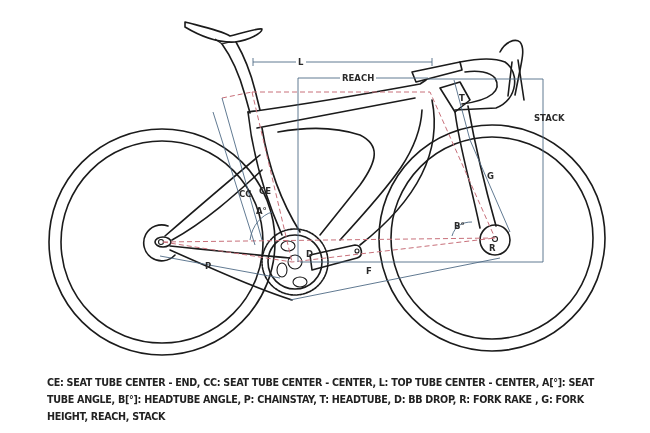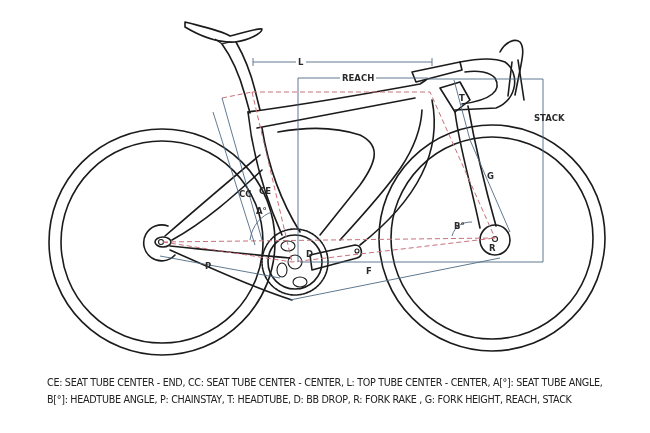--- a/index.html
+++ b/index.html
@@ -7,21 +7,21 @@
   #diagram { position: absolute; left: 0; top: 0; width: 650px; height: 365px; }
   .frame { fill: none; stroke: #1b1b1b; stroke-width: 1.6; stroke-linejoin: round; stroke-linecap: round; }
   .thin { fill: none; stroke: #1b1b1b; stroke-width: 1.1; }
   .dim { fill: none; stroke: #4f6b86; stroke-width: 0.9; }
   .dash { fill: none; stroke: #c8707a; stroke-width: 1; stroke-dasharray: 5 3; }
   .lbl { font-family: "DejaVu Sans", sans-serif; font-weight: bold; font-size: 8.5px; fill: #2a2a2a; }
   .lblbg { fill: #ffffff; }
   .legend {
     position: absolute; left: 47px; top: 374px; width: 560px;
     font-family: "DejaVu Sans", sans-serif; font-size: 9.6px; line-height: 17px;
-    color: #222; letter-spacing: -0.3px;
+    color: #222; letter-spacing: -0.3px; font-weight: bold;
   }
 </style>
 </head>
 <body>
 
 <svg id="diagram" viewBox="0 0 650 365" xmlns="http://www.w3.org/2000/svg">
 
   <g>
     <circle class="frame" cx="162" cy="242" r="113"></circle>
     <circle class="frame" cx="162" cy="242" r="101"></circle>

